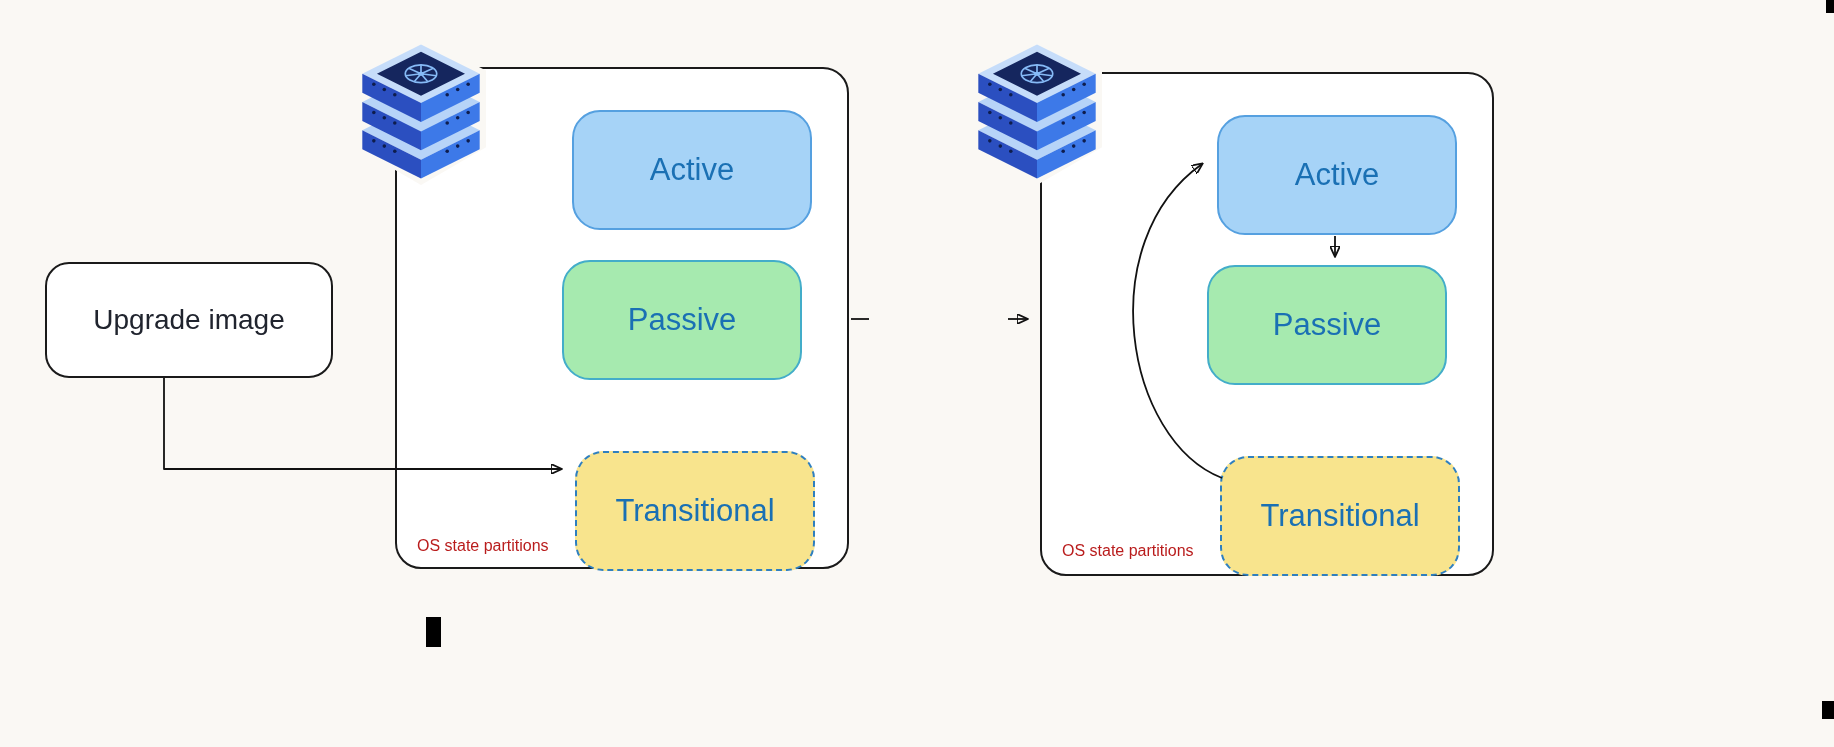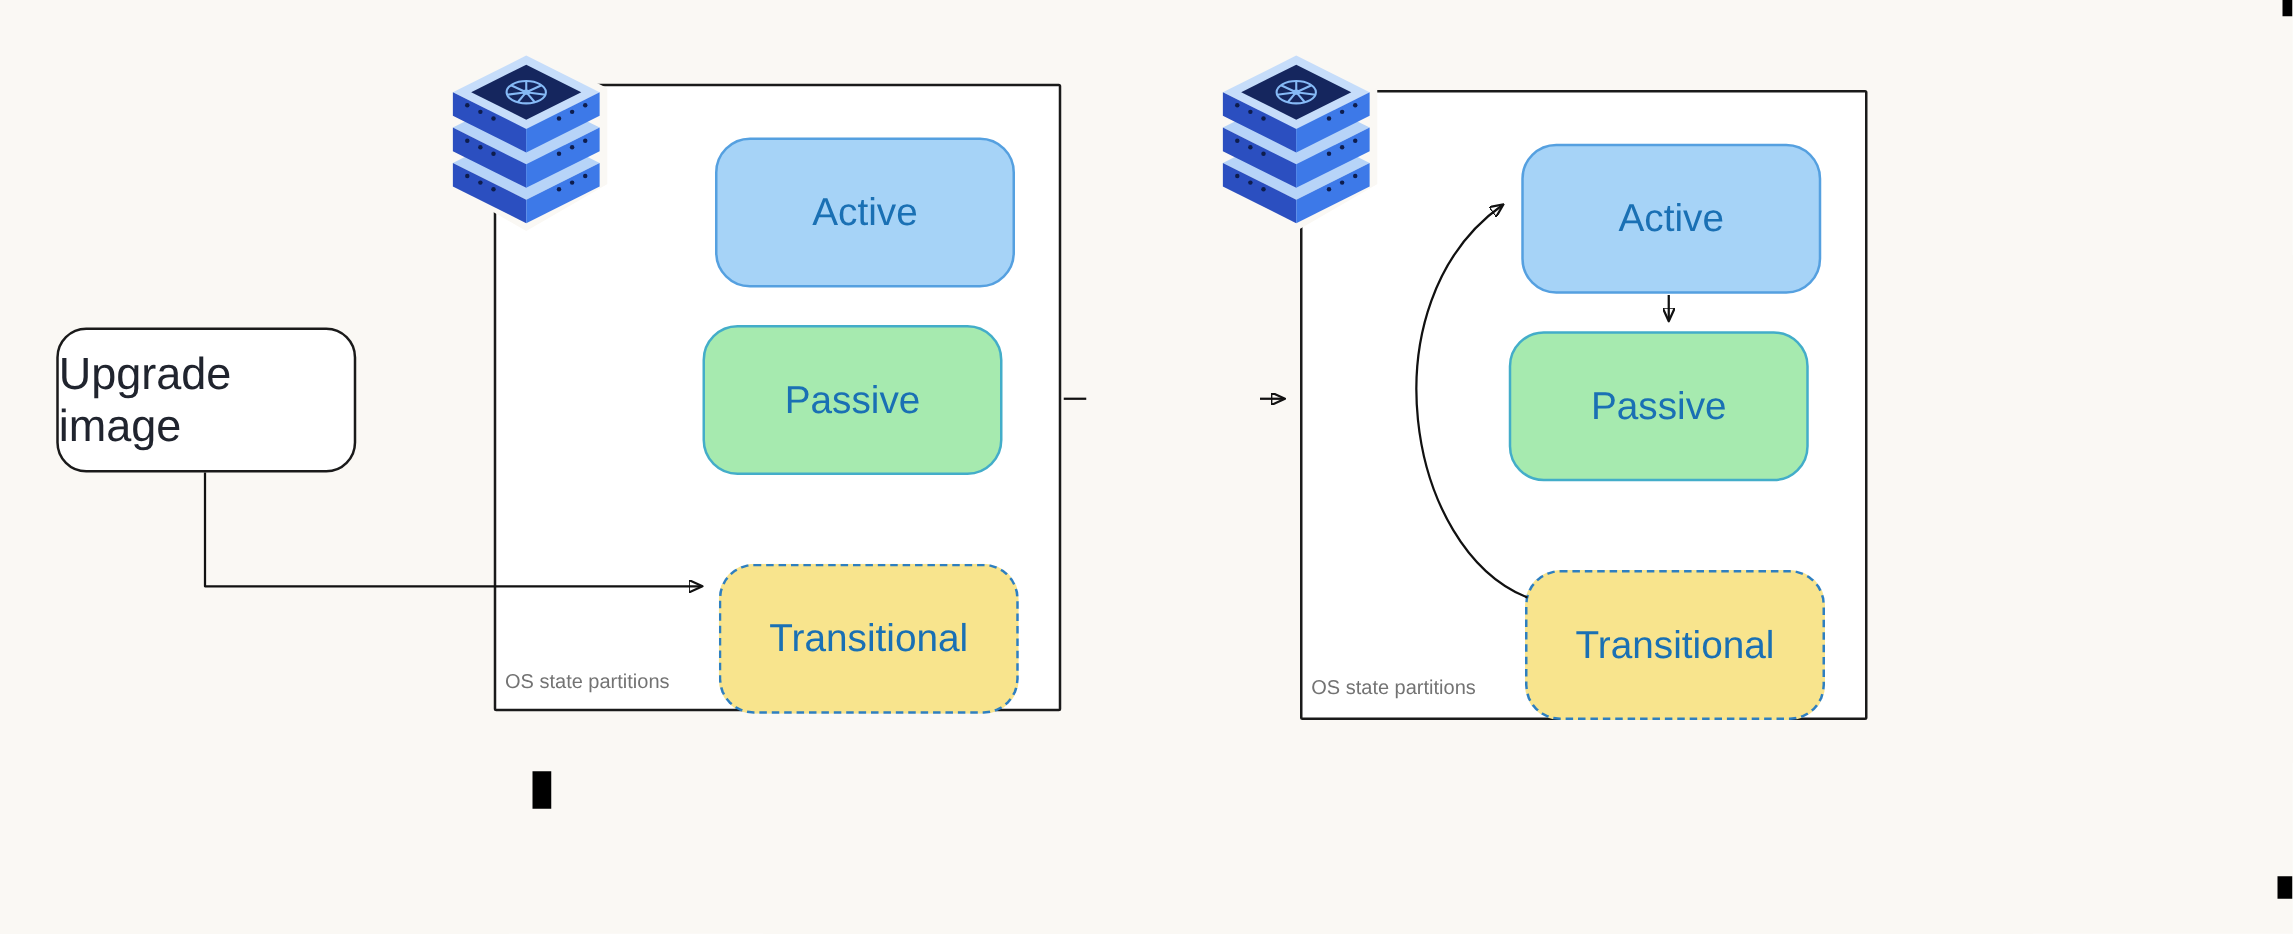--- a/index.html
+++ b/index.html
@@ -9,21 +9,21 @@
     height: 747px;
     background: var(--canvas-bg, #FAF8F4);
     overflow: hidden;
     font-family: "Liberation Sans", sans-serif;
   }
   .cluster {
     position: absolute;
     width: 450px;
     background: var(--cluster-bg, #FFFFFF);
     border: 2px solid var(--border-dark, #1A1A1A);
-    border-radius: 2px;
+    border-radius: 26px;
     text-align: right;
   }
   .cluster.left  { left: 395px;  top: 67px; height: 498px; }
   .cluster.right { left: 1040px; top: 72px; height: 500px; }
   .partition {
     position: absolute;
     width: 240px;
     height: 120px;
     border-radius: 28px;
     display: flex;
@@ -44,39 +44,39 @@
   }
   .partition.transitional {
     background: var(--transitional-fill, #F8E48D);
     border: 2.5px dashed var(--transitional-border, #2E7FC0);
   }
   .p-active       { left: 175px; top: 41px; }
   .p-passive      { left: 165px; top: 191px; }
   .p-transitional { left: 178px; top: 346px; margin-top: 36px; }
   .cluster-caption {
     position: absolute;
-    left: 7px;
+    left: 20px;
     top: 468px;
     font-size: 16px;
-    color: #737373;
+    color: #b91c1c;
     white-space: nowrap;
   }
   .upgrade-box {
     position: absolute;
     left: 45px;
     top: 262px;
-    width: 240px;
+    width: 288px;
     height: 116px;
     background: #FFFFFF;
     border: 2px solid var(--border-dark, #1A1A1A);
     border-radius: 24px;
     display: flex;
     align-items: center;
     justify-content: center;
-    font-size: 36px;
+    font-size: 28px;
     font-weight: 500;
     color: var(--text-dark, #20242E);
     box-sizing: border-box;
   }
   .transition-label {
     position: absolute;
     left: 870px;
     top: 283px;
     width: 140px;
     text-align: center;

